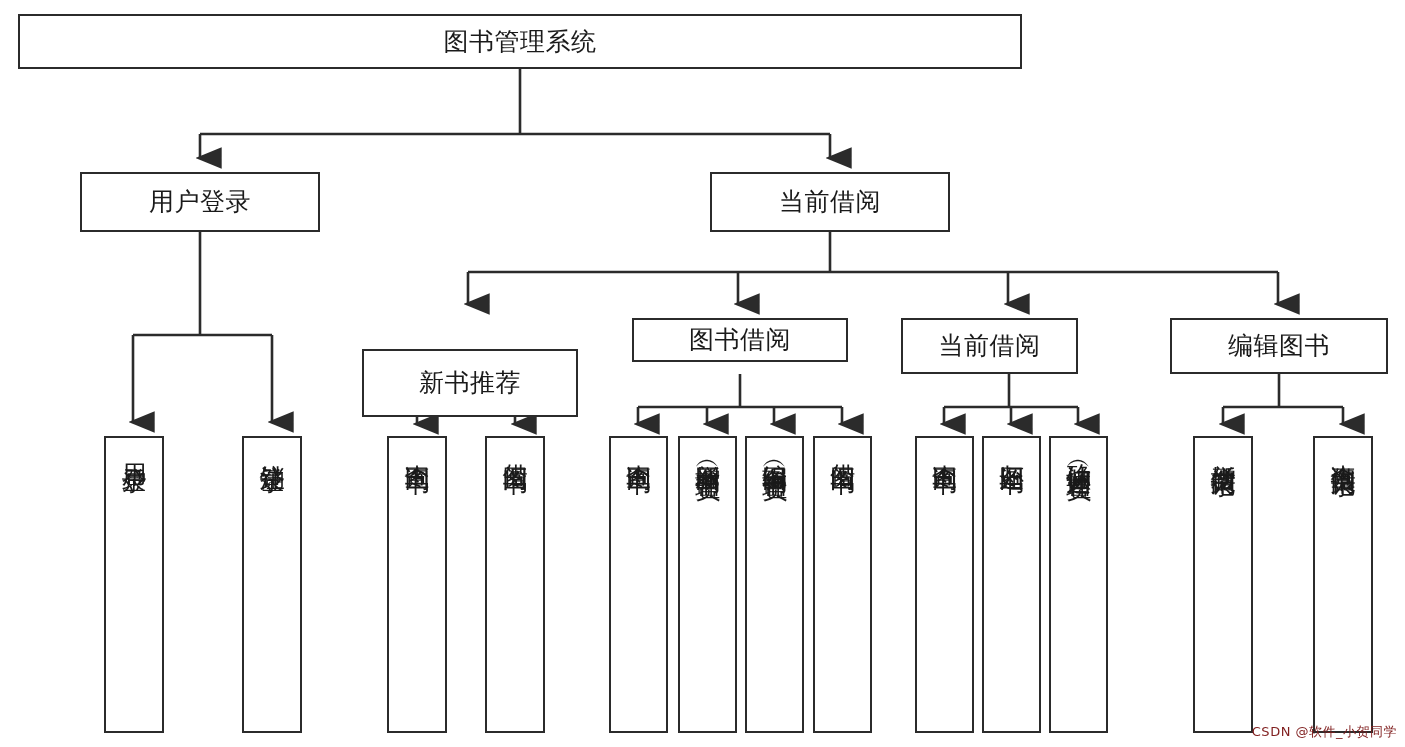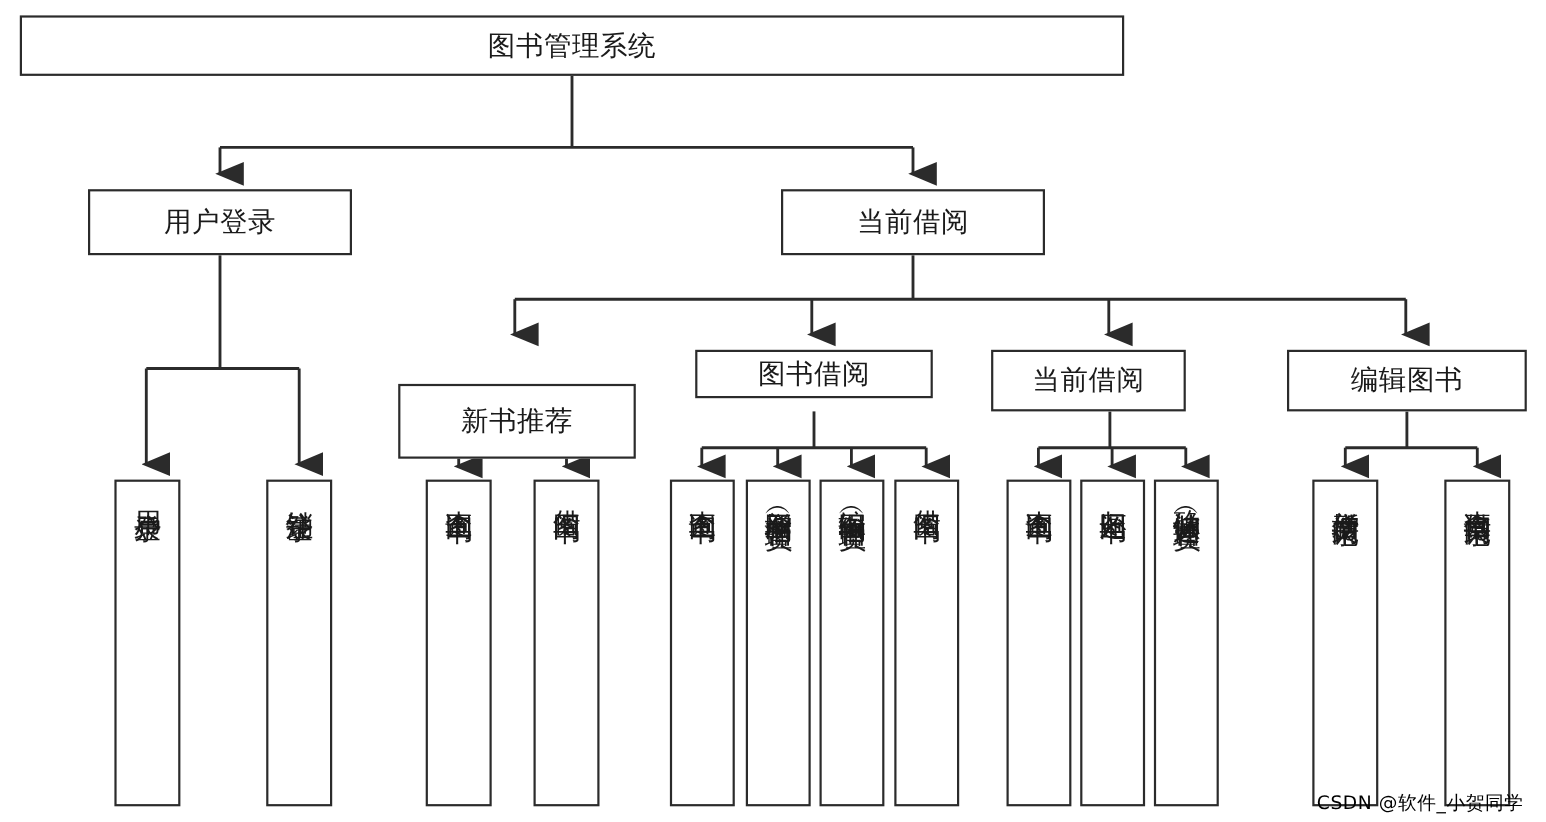--- a/index.html
+++ b/index.html
@@ -55,24 +55,24 @@
     writing-mode: vertical-rl;
     text-orientation: upright;
     font-size: 25px;
     line-height: 1.18;
     letter-spacing: 2px;
     white-space: nowrap;
     margin: 0 auto;
   }
   .watermark {
     position: absolute;
-    right: 20px;
+    right: 8px;
     bottom: 6px;
-    font-size: 17px;
-    color: #000000;
+    font-size: 13px;
+    color: #7f1d1d;
     white-space: nowrap;
     letter-spacing: 0.5px;
   }
 </style>
 </head>
 <body>
 
 <div id="canvas">
 
   <svg id="wires" viewBox="0 0 1405 747" xmlns="http://www.w3.org/2000/svg">

